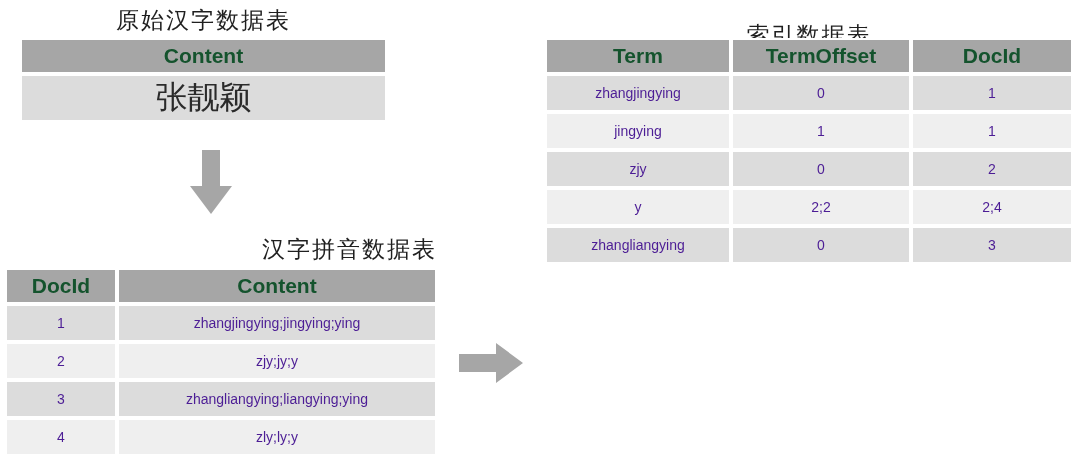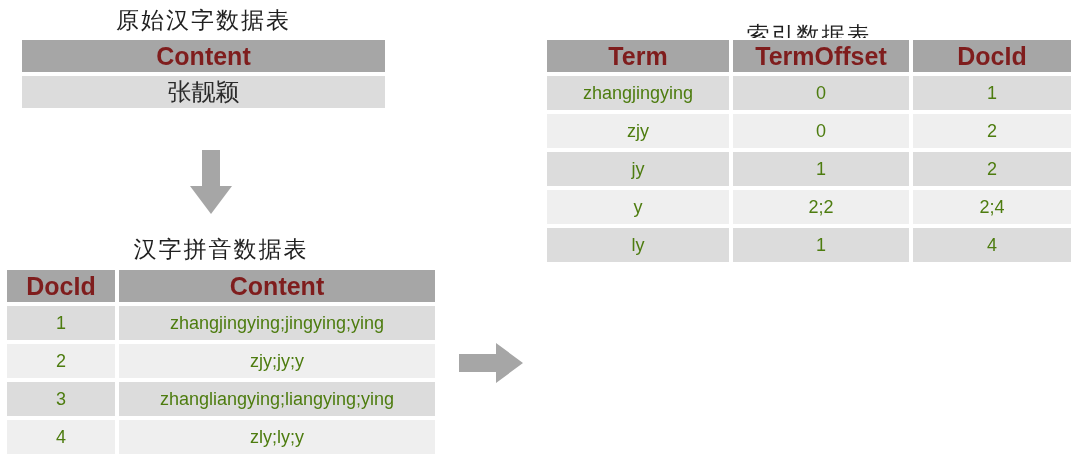--- a/index.html
+++ b/index.html
@@ -10,37 +10,37 @@
     position:absolute; text-align:center;
     font-family:"DejaVu Serif", serif;
     font-size:23px; color:#1f1f1f; letter-spacing:2px;
   }
 
   table.tbl {
     position:absolute; border-collapse:separate; border-spacing:0;
     table-layout:fixed;
   }
   table.tbl th {
-    background:#a6a6a6; color:#7f1d1d; font-weight:bold;
-    font-size:25px; height:32px; padding:0 4px;
+    background:#a6a6a6; color:#14532d; font-weight:bold;
+    font-size:21px; height:32px; padding:0 4px;
     border:2px solid #ffffff; text-align:center; vertical-align:middle;
   }
   table.tbl td {
-    font-size:18px; color:#4d7c0f; height:34px; padding:0 4px;
+    font-size:14px; color:#4c1d95; height:34px; padding:0 4px;
     border:2px solid #ffffff; text-align:center; vertical-align:middle;
   }
   table.tbl tbody tr:nth-child(odd) td  { background:#dcdcdc; }
   table.tbl tbody tr:nth-child(even) td { background:#efefef; }
 
   #title-original { left:20px;  top:5px;   width:367px;text-align:center; }
-  #title-pinyin   { left:5px;   top:234px; width:432px; }
+  #title-pinyin   { left:5px;   top:234px; width:432px;text-align:right; }
   #title-index    { left:545px; top:20px;   width:528px; }
 
   #table-original { left:20px; top:38px; width:367px; }
-  #table-original td { font-size:24px; height:30px; color:#2b2b2b; }
+  #table-original td { font-size:32px; height:30px; color:#2b2b2b; }
 
   #table-pinyin { left:5px; top:268px; width:432px; }
   #table-pinyin th:nth-child(1) { width:100px; }
 
   #table-index { left:545px; top:38px; width:528px; }
   #table-index th:nth-child(1) { width:174px; }
   #table-index th:nth-child(2) { width:168px; }
 
   .arrow-down  { position:absolute; left:190px; top:150px; }
   .arrow-right { position:absolute; left:459px; top:343px; }
@@ -116,35 +116,35 @@
           <th>DocId</th>
         </tr>
       </thead>
       <tbody>
         <tr>
           <td>zhangjingying</td>
           <td>0</td>
           <td>1</td>
         </tr>
         <tr>
+          <td>jingying</td>
+          <td>1</td>
+          <td>1</td>
+        </tr>
+        <tr>
           <td>zjy</td>
           <td>0</td>
-          <td>2</td>
-        </tr>
-        <tr>
-          <td>jy</td>
-          <td>1</td>
           <td>2</td>
         </tr>
         <tr>
           <td>y</td>
           <td>2;2</td>
           <td>2;4</td>
         </tr>
         <tr>
-          <td>ly</td>
-          <td>1</td>
-          <td>4</td>
+          <td>zhangliangying</td>
+          <td>0</td>
+          <td>3</td>
         </tr>
       </tbody>
     </table>
 
 </div>
 
 </body></html>

